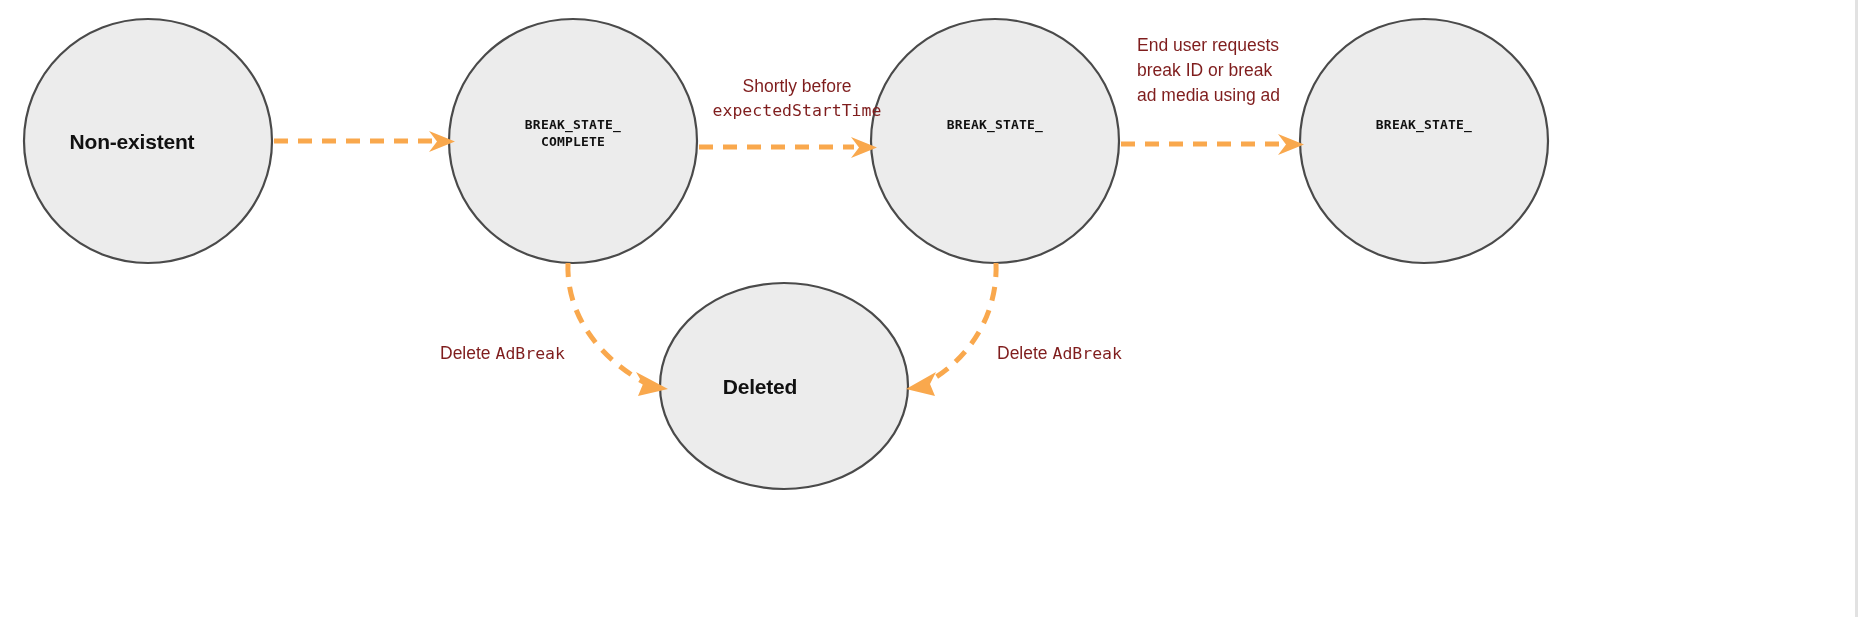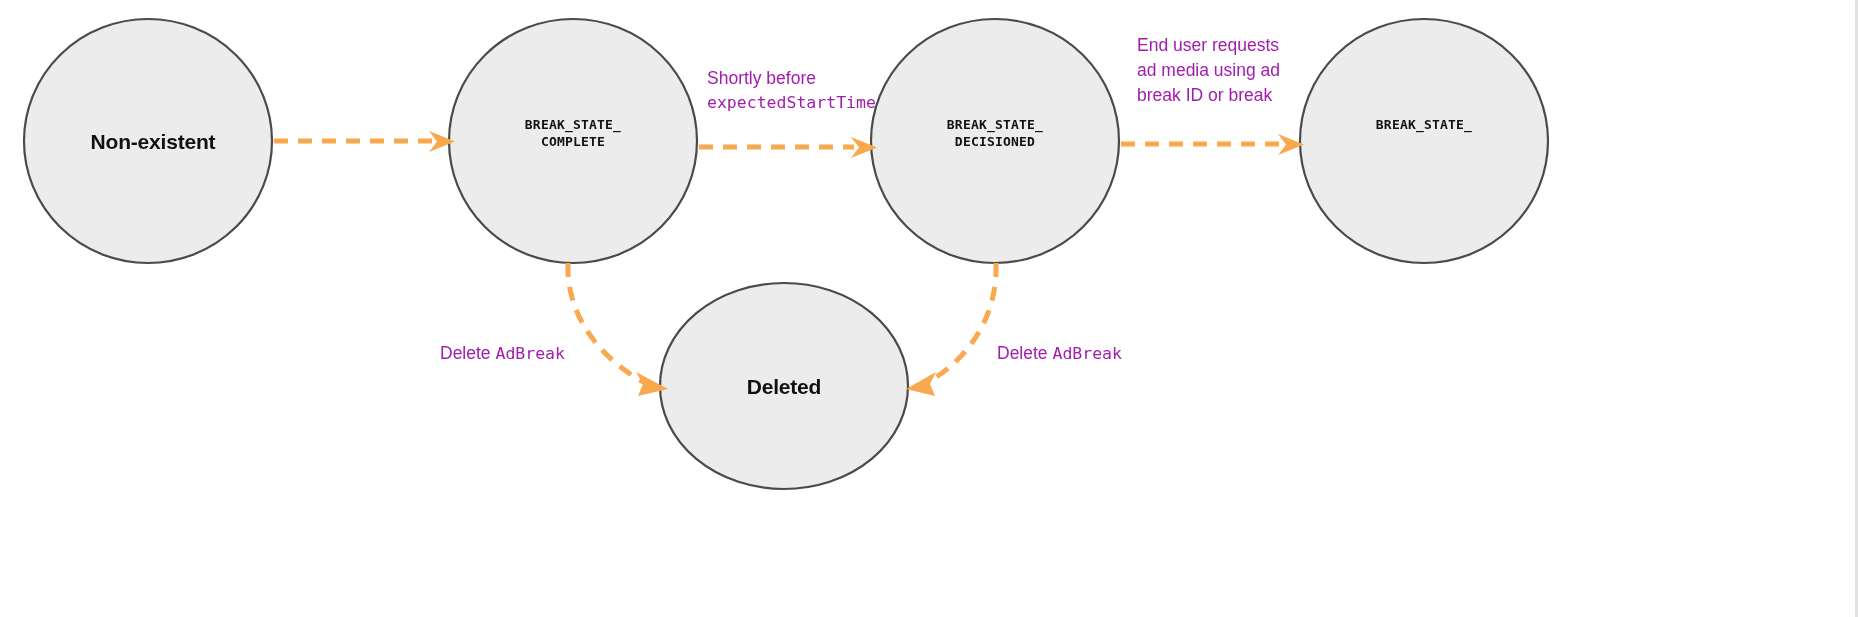--- a/index.html
+++ b/index.html
@@ -57,21 +57,21 @@
     font-size: 21px;
     letter-spacing: -0.2px;
   }
   .node-label.mono {
     font-family: "DejaVu Sans Mono", "Liberation Mono", monospace;
     font-size: 13px;
     letter-spacing: 0.2px;
   }
   .edge-label {
     position: absolute;
-    color: #a21caf;
+    color: #7f1d1d;
     font-family: "Liberation Sans", sans-serif;
     font-size: 17.5px;
     line-height: 1.42;
     white-space: pre;
   }
   .edge-label .mono {
     font-family: "DejaVu Sans Mono", "Liberation Mono", monospace;
     font-size: 16.5px;
   }
   .edge-label.center { text-align: center; }
@@ -128,33 +128,33 @@
       <path class="edge-path" d="M 568 263 C 566 312, 596 356, 645 383"></path>
       <polygon class="arrow-head" points="636,372 668,389 638,396 643,384"></polygon>
     </g>
 
     <g>
       <path class="edge-path" d="M 996 263 C 998 312, 972 357, 928 382"></path>
       <polygon class="arrow-head" points="936,372 906,389 935,396 930,384"></polygon>
     </g>
   </svg>
 
-  <div class="node-label plain" style="left:41px; top:128px; width:224px;">Non-existent</div>
+  <div class="node-label plain" style="left:20px; top:128px; width:224px;">Non-existent</div>
 
   <div class="node-label mono" style="left:449px; top:116px; width:248px;"><span class="lbl-line">BREAK_STATE_</span><span class="lbl-line">COMPLETE</span></div>
 
-  <div class="node-label mono" style="left:871px; top:116px; width:248px;"><span class="lbl-line">BREAK_STATE_</span><span class="lbl-line">DECISIONED</span></div>
+  <div class="node-label mono" style="left:871px; top:116px; width:248px;"><span class="lbl-line">BREAK_STATE_</span></div>
 
   <div class="node-label mono" style="left:1300px; top:116px; width:248px;"><span class="lbl-line">BREAK_STATE_</span></div>
 
-  <div class="node-label plain" style="left:660px; top:373px; width:248px;">Deleted</div>
+  <div class="node-label plain" style="left:636px; top:373px; width:248px;">Deleted</div>
 
 
-  <div class="edge-label left" style="left:707px; top:66px; width:180px;"><span class="lbl-line">Shortly before</span><span class="lbl-line mono">expectedStartTime</span></div>
+  <div class="edge-label left" style="left:707px; top:74px; width:180px;text-align:center;"><span class="lbl-line">Shortly before</span><span class="lbl-line mono">expectedStartTime</span></div>
 
-  <div class="edge-label left" style="left:1137px; top:33px; width:200px;"><span class="lbl-line">End user requests</span><span class="lbl-line">ad media using ad</span><span class="lbl-line">break ID or break</span></div>
+  <div class="edge-label left" style="left:1137px; top:33px; width:200px;"><span class="lbl-line">End user requests</span><span class="lbl-line">break ID or break</span><span class="lbl-line">ad media using ad</span></div>
 
   <div class="edge-label left" style="left:440px; top:341px; width:180px;"><span class="lbl-line"><span>Delete </span><span class="mono">AdBreak</span></span></div>
 
   <div class="edge-label left" style="left:997px; top:341px; width:180px;"><span class="lbl-line"><span>Delete </span><span class="mono">AdBreak</span></span></div>
 
   <div class="scroll-hint"></div>
 </div>
 
 </body></html>

